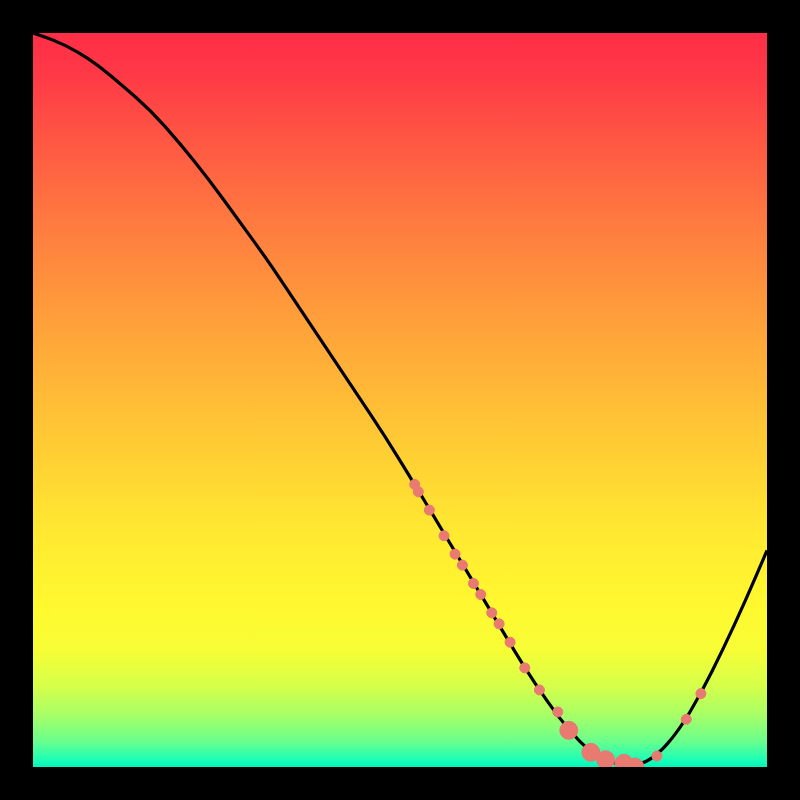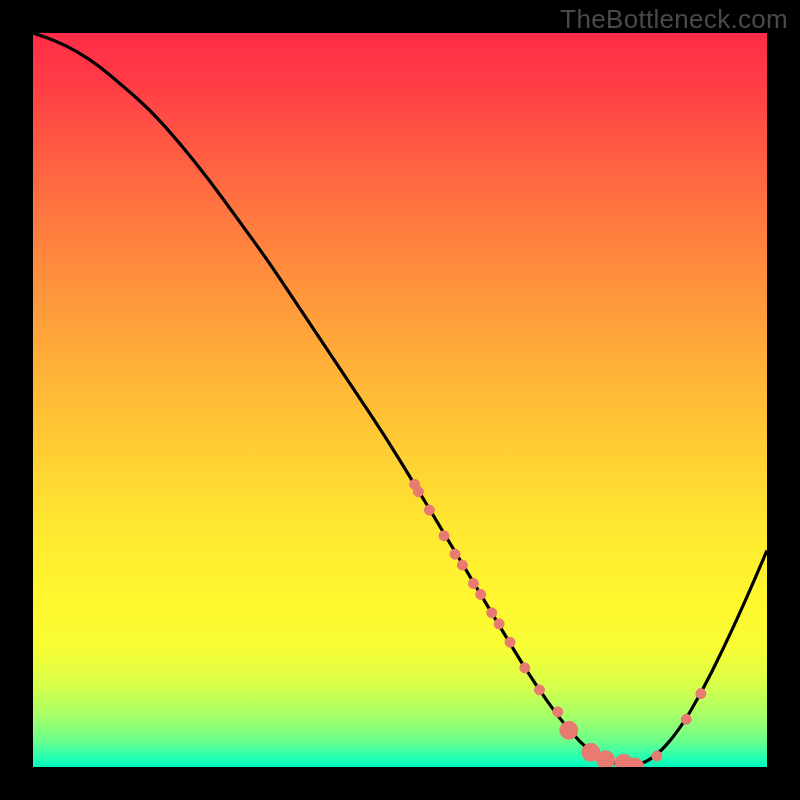--- a/index.html
+++ b/index.html
@@ -56,21 +56,20 @@
     left: 0;
     top: 0;
     width: 734px;
     height: 734px;
   }
 </style>
 </head>
 <body>
 
 <div class="outer">
-  <div class="watermark">TheBottleneck.com</div>
   <div class="plot">
     <svg class="curve" viewBox="0 0 734 734" preserveAspectRatio="none">
       <path id="curve-path" fill="none" stroke-width="3.2" d="M 0.00 0.00 Q 0.00 0.00 11.01 3.67 Q 22.02 7.34 33.03 12.85 Q 44.04 18.35 55.05 25.69 Q 66.06 33.03 77.07 42.20 Q 88.08 51.38 102.76 64.22 Q 117.44 77.07 132.12 93.58 Q 146.80 110.10 161.48 128.45 Q 176.16 146.80 190.84 166.98 Q 205.52 187.17 220.20 207.35 Q 234.88 227.54 249.56 249.56 Q 264.24 271.58 278.92 293.60 Q 293.60 315.62 308.28 337.64 Q 322.96 359.66 337.64 381.68 Q 352.32 403.70 367.00 427.55 Q 381.68 451.41 392.69 469.76 Q 403.70 488.11 414.71 506.46 Q 425.72 524.81 436.73 543.16 Q 447.74 561.51 458.75 579.86 Q 469.76 598.21 480.77 616.56 Q 491.78 634.91 502.79 651.42 Q 513.80 667.94 524.81 682.62 Q 535.82 697.30 546.83 708.31 Q 557.84 719.32 568.85 724.83 Q 579.86 730.33 590.87 732.16 Q 601.88 734.00 612.89 728.50 Q 623.90 722.99 634.91 710.14 Q 645.92 697.30 656.93 678.95 Q 667.94 660.60 678.95 638.58 Q 689.96 616.56 700.97 592.70 Q 711.98 568.85 722.99 543.16 T 734.00 517.47" stroke="#000000"></path>
       <g id="markers">
           <circle cx="381.68" cy="451.41" r="5" fill="#e87a72" stroke="#e87a72"></circle>
           <circle cx="385.35" cy="458.75" r="5" fill="#e87a72" stroke="#e87a72"></circle>
           <circle cx="396.36" cy="477.10" r="5" fill="#e87a72" stroke="#e87a72"></circle>
           <circle cx="411.04" cy="502.79" r="5" fill="#e87a72" stroke="#e87a72"></circle>
           <circle cx="422.05" cy="521.14" r="5" fill="#e87a72" stroke="#e87a72"></circle>
           <circle cx="429.39" cy="532.15" r="5" fill="#e87a72" stroke="#e87a72"></circle>

